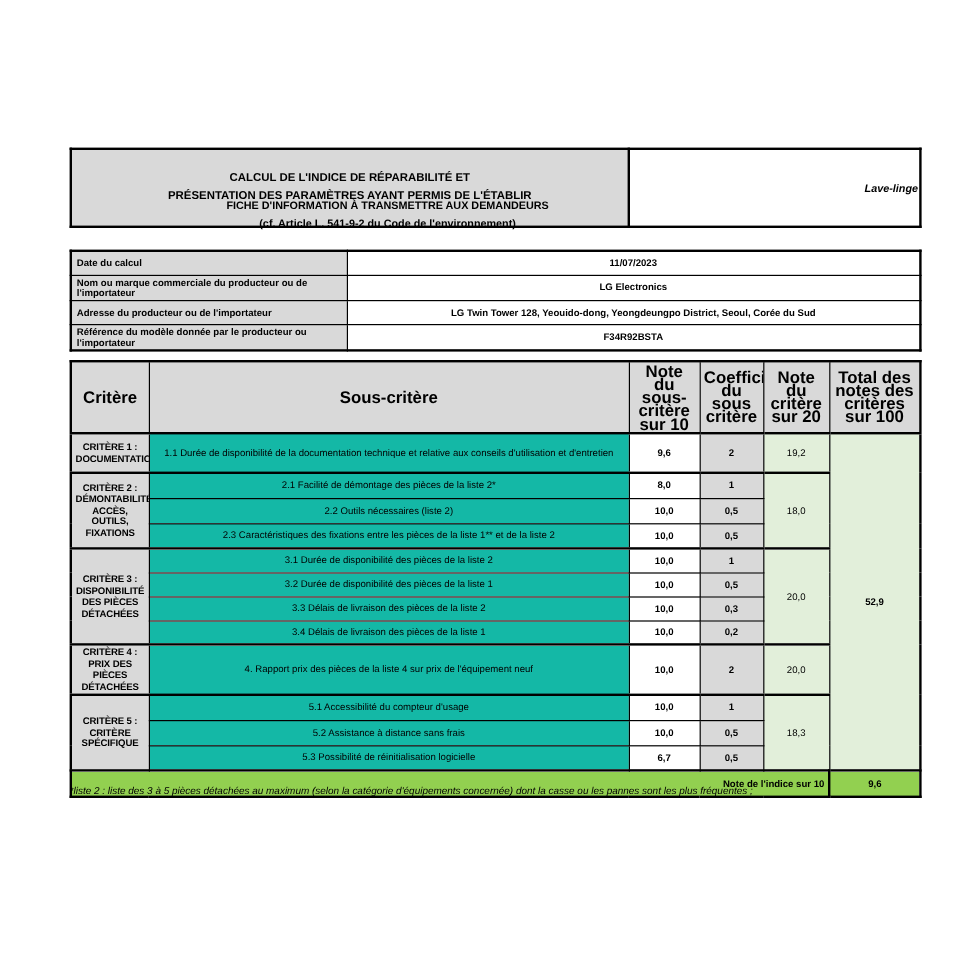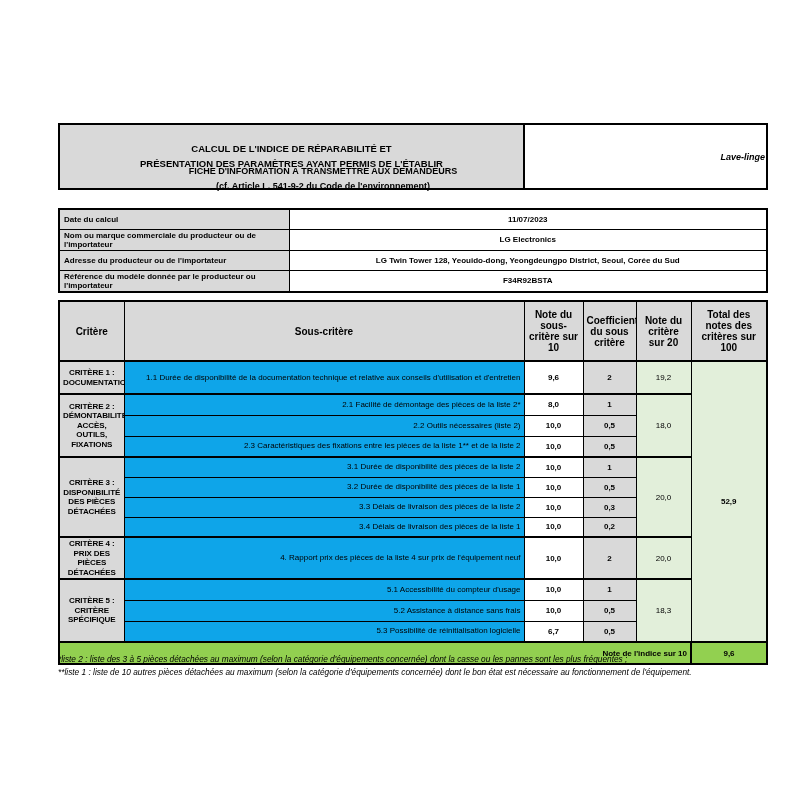--- a/index.html
+++ b/index.html
@@ -26,23 +26,23 @@
 
   
   .info-table { position: absolute; left: 58px; top: 208px; width: 708px; border: 2px solid #000; }
   .info-table td { border: 1px solid #000; height: 20px; vertical-align: middle; font-size: 8px; padding: 1px 4px; }
   .info-label { width: 230px; background: #d9d9d9; text-align: left; font-weight: bold; }
   .info-value { width: 478px; background: #fff; text-align: center; font-weight: bold; }
 
   
   .main-table { position: absolute; left: 58px; top: 300px; width: 708px; border: 2px solid #000; }
   .main-table td { border: 1px solid #000; vertical-align: middle; font-size: 8px; padding: 1px 3px; }
-  .head-row td { height: 60px; background: #d9d9d9; text-align: center; font-weight: bold; font-size: 10px; line-height: 11px; border-bottom: 2px solid #000; }
+  .head-row td { height: 60px; background: #d9d9d9; text-align: center; font-weight: bold; font-size: 14px; line-height: 11px; border-bottom: 2px solid #000; }
   .crit { background: #d9d9d9; text-align: center; font-weight: bold; font-size: 7px; letter-spacing: -0.1px; line-height: 9.5px; border: 2px solid #000; padding: 1px 1px; }
-  .sub  { background: #0ea5e9; text-align: right; line-height: 10px; }
+  .sub  { background: #14b8a6; text-align: center; line-height: 10px; }
   .n10  { background: #ffffff; text-align: center; font-weight: bold; border: 2px solid #000; }
   .coef { background: #d9d9d9; text-align: center; font-weight: bold; }
   .n20  { background: #e2efda; text-align: center; font-weight: normal; border: 2px solid #000; margin-top: 40px; }
   .total{ background: #e2efda; text-align: center; font-weight: bold; border: 2px solid #000; }
   tr.group-start td { border-top-width: 2px; }
   tr.r33 td { height: 33px; }
   tr.r30 td { height: 30px; }
   tr.r21 td { height: 21px; }
   tr.r20 td { height: 20px; }
   .index-row td { height: 22px; background: #92d050; border: 2px solid #000; }
@@ -192,16 +192,15 @@
 
     <tr class="index-row">
       <td colspan="5" class="index-label">Note de l'indice sur 10</td>
       <td class="index-value">9,6</td>
     </tr>
   </tbody>
     </table>
 
   <div class="footnotes">
     <div>*liste 2 : liste des 3 à 5 pièces détachées au maximum (selon la catégorie d'équipements concernée) dont la casse ou les pannes sont les plus fréquentes ;</div>
-    <div>**liste 1 : liste de 10 autres pièces détachées au maximum (selon la catégorie d'équipements concernée) dont le bon état est nécessaire au fonctionnement de l'équipement.</div>
   </div>
 
 </div>
 
 </body></html>

